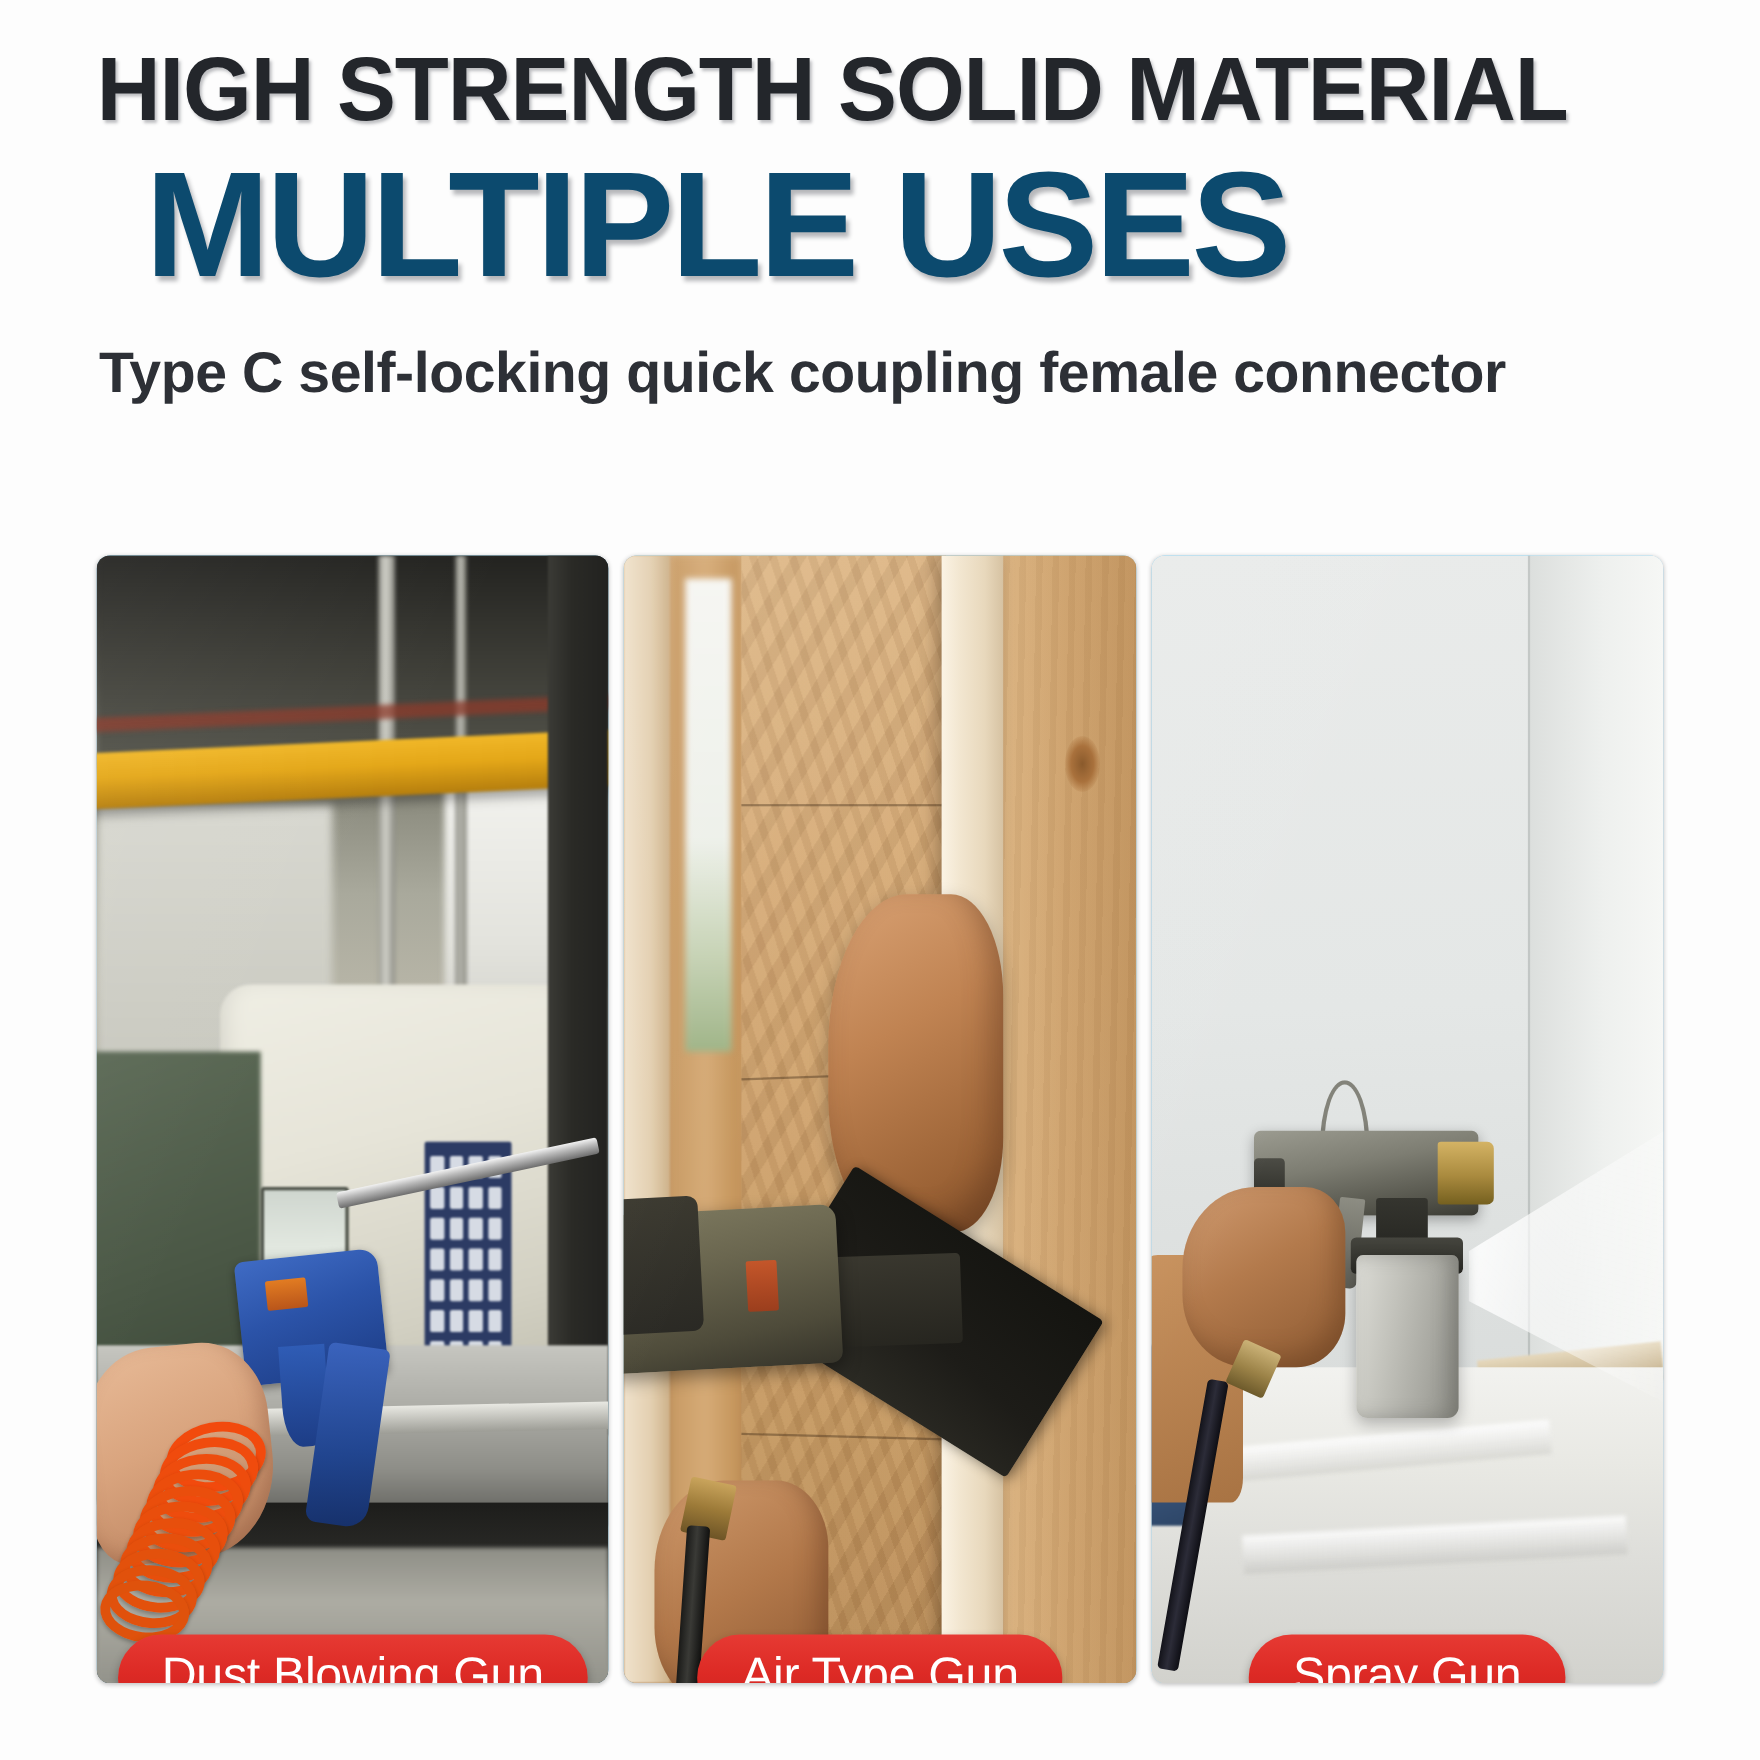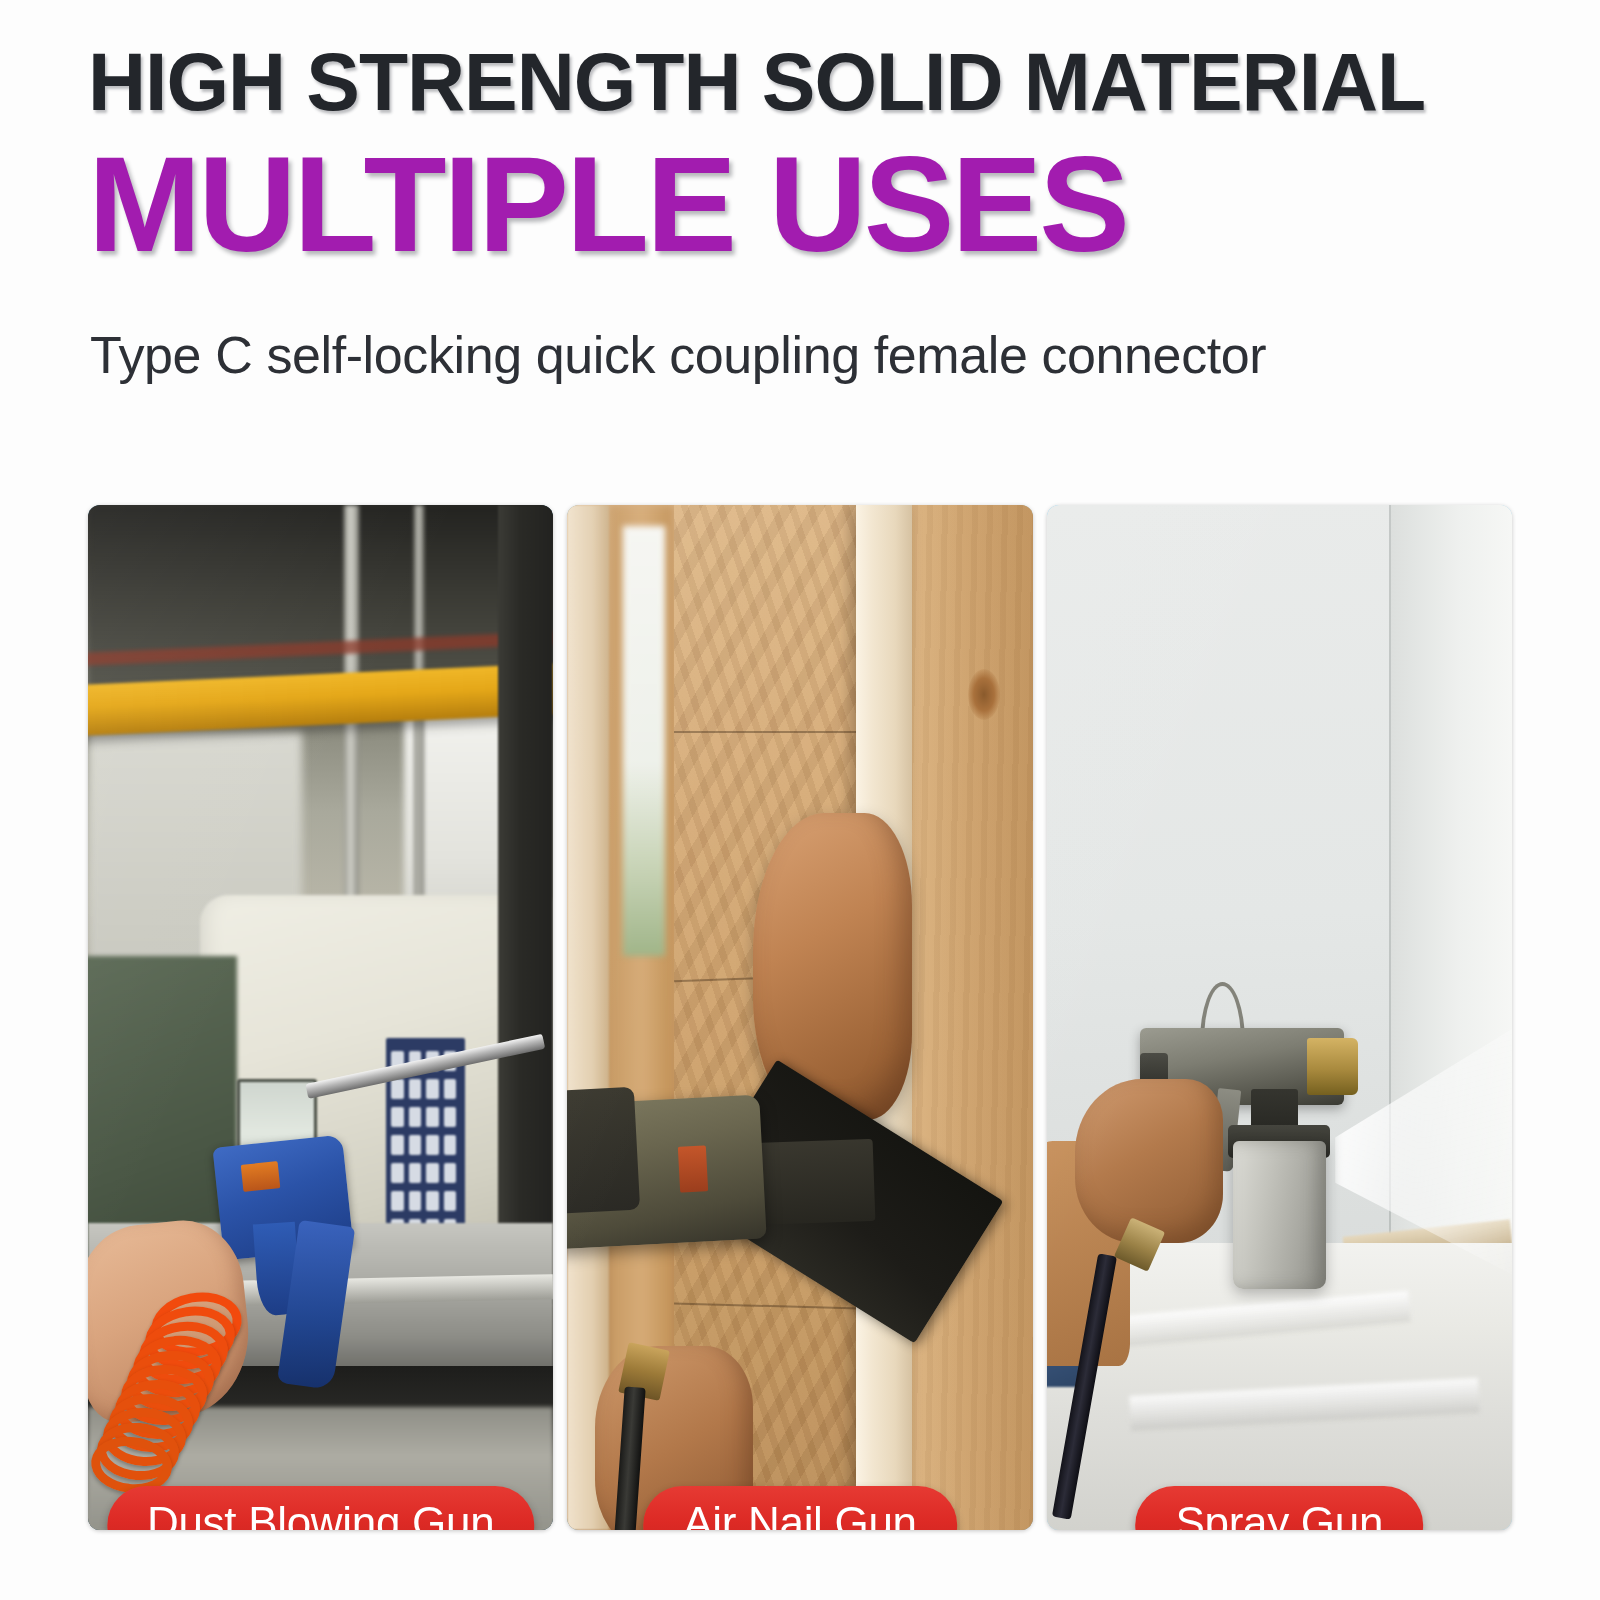--- a/index.html
+++ b/index.html
@@ -38,39 +38,39 @@
     transform-origin: left center;
     white-space: nowrap;
     text-shadow: 2px 3px 3px rgba(40,44,52,0.30);
   }
   .headline-2 {
     font-family: "Liberation Sans", sans-serif;
     font-weight: bold;
     font-size: 136px;
     line-height: 140px;
     letter-spacing: -3px;
-    color: #a21caf;
+    color: #0c4a6e;
     transform: scaleX(1.0);
     transform-origin: left center;
     white-space: nowrap;
     margin-top: 6px;
     text-shadow: 3px 4px 4px rgba(40,44,52,0.33);
+    margin-left: 44px;
   }
   .subtitle {
     position: absolute;
     left: 90px;
     top: 308px;
     width: 1420px;
     font-family: "Liberation Sans", sans-serif;
-    font-weight: normal;
+    font-weight: bold;
     font-size: 52px;
     line-height: 62px;
     color: #2d3036;
     letter-spacing: -0.4px;
-    margin-top: 16px;
   }
   .subtitle span { display: block; white-space: nowrap; }
 
   
   .panels {
     position: absolute;
     left: 88px;
     top: 505px;
     width: 1424px;
     height: 1025px;
@@ -613,21 +613,21 @@
         <div class="p2-nailer-nose"></div>
         <div class="p2-nailer-body"></div>
         <div class="p2-nailer-cap"></div>
         <div class="p2-nailer-label"></div>
         <div class="p2-hand2"></div>
         <div class="p2-coupler"></div>
         <div class="p2-hose"></div>
         <div class="panel-sheen"></div>
       </div>
       <div class="pill-wrap">
-        <div class="pill">Air Nail Gun</div>
+        <div class="pill">Air Type Gun</div>
       </div>
     </div>
 
     <div class="panel">
       <div class="photo">
         <div class="p3-bg"></div>
         <div class="p3-wall-right"></div>
         <div class="p3-corner"></div>
         <div class="p3-baseboard"></div>
         <div class="p3-floorsheet"></div>

